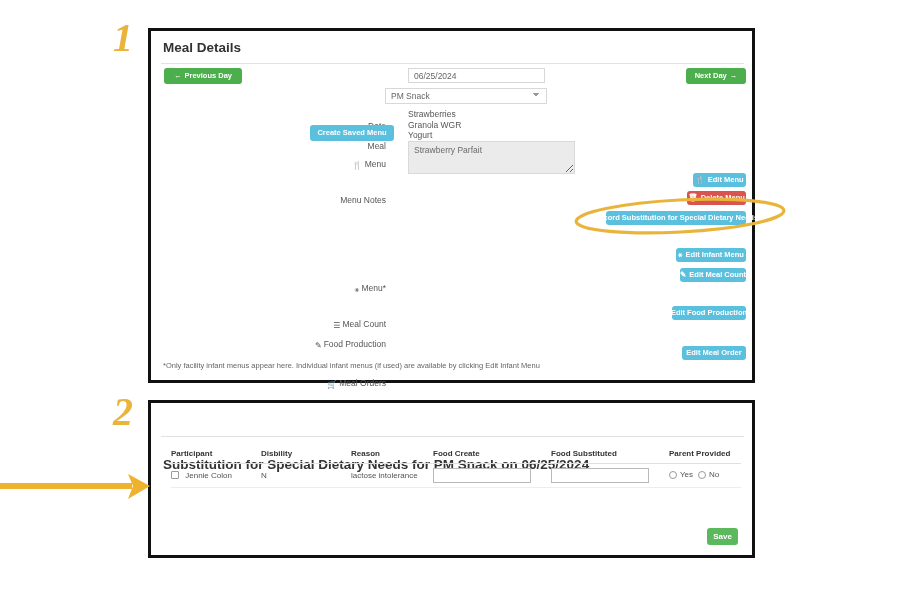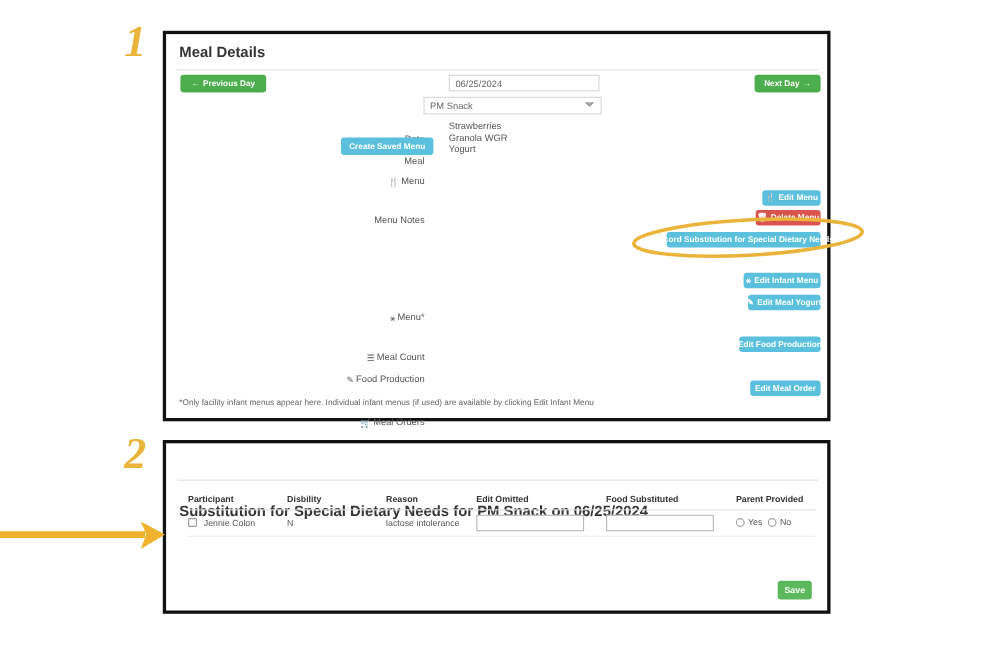--- a/index.html
+++ b/index.html
@@ -301,20 +301,21 @@
       </div>
       <div class="menu-list" style="left:257px; top:78px;">Strawberries
 Granola WGR
 Yogurt</div>
 
       <button class="btn btn-info" style="left:159px; top:94px; width:84px; height:16px;">
         <span>Create Saved Menu</span>
       </button>
 
       <div class="form-label" style="left:150px; top:116px; width:85px;">Menu Notes</div>
+      <textarea class="notes" style="left: 257px; top: 110px; width: 167px; height: 33px;">Strawberry Parfait</textarea>
 
       <button class="btn btn-info" style="left:542px; top:142px; width:53px; height:14px;">
         <span class="gi icon-glyph">🍴</span>
         <span>Edit Menu</span>
       </button>
 
       <button class="btn btn-danger" style="left:536px; top:160px; width:59px; height:14px;">
         <span class="gi icon-glyph">🗑</span>
         <span>Delete Menu</span>
       </button>
@@ -330,21 +331,21 @@
       <button class="btn btn-info" style="left:525px; top:217px; width:70px; height:14px;">
         <span class="gi icon-glyph">⚹</span>
         <span>Edit Infant Menu</span>
       </button>
 
       <div class="form-label" style="left:150px; top:240px; width:85px;">
         <span class="gi icon-glyph">☰</span><span>Meal Count</span>
       </div>
       <button class="btn btn-info" style="left:529px; top:237px; width:66px; height:14px;">
         <span class="gi icon-glyph">✎</span>
-        <span>Edit Meal Yogurt</span>
+        <span>Edit Meal Count</span>
       </button>
 
       <div class="form-label" style="left:150px; top:260px; width:85px;">
         <span class="gi icon-glyph">✎</span><span>Food Production</span>
       </div>
       <button class="btn btn-info" style="left:521px; top:275px; width:74px; height:14px;">
         <span>Edit Food Production</span>
       </button>
 
       <div class="form-label" style="left:150px; top:299px; width:85px;">
@@ -364,21 +365,21 @@
 
       <div class="panel-title" id="substitution-title">Substitution for Special Dietary Needs for PM Snack on 06/25/2024</div>
       <div class="title-rule" id="substitution-rule"></div>
 
       <table class="sub-table">
         <thead>
           <tr>
             <th class="col-participant">Participant</th>
             <th class="col-disability">Disbility</th>
             <th class="col-reason">Reason</th>
-            <th class="col-omitted">Edit Omitted</th>
+            <th class="col-omitted">Food Create</th>
             <th class="col-substituted">Food Substituted</th>
             <th class="col-parent">Parent Provided</th>
           </tr>
         </thead>
         <tbody>
 
           <tr>
             <td>
               <input type="checkbox" class="chk" style="">
               <span>Jennie Colon</span>

